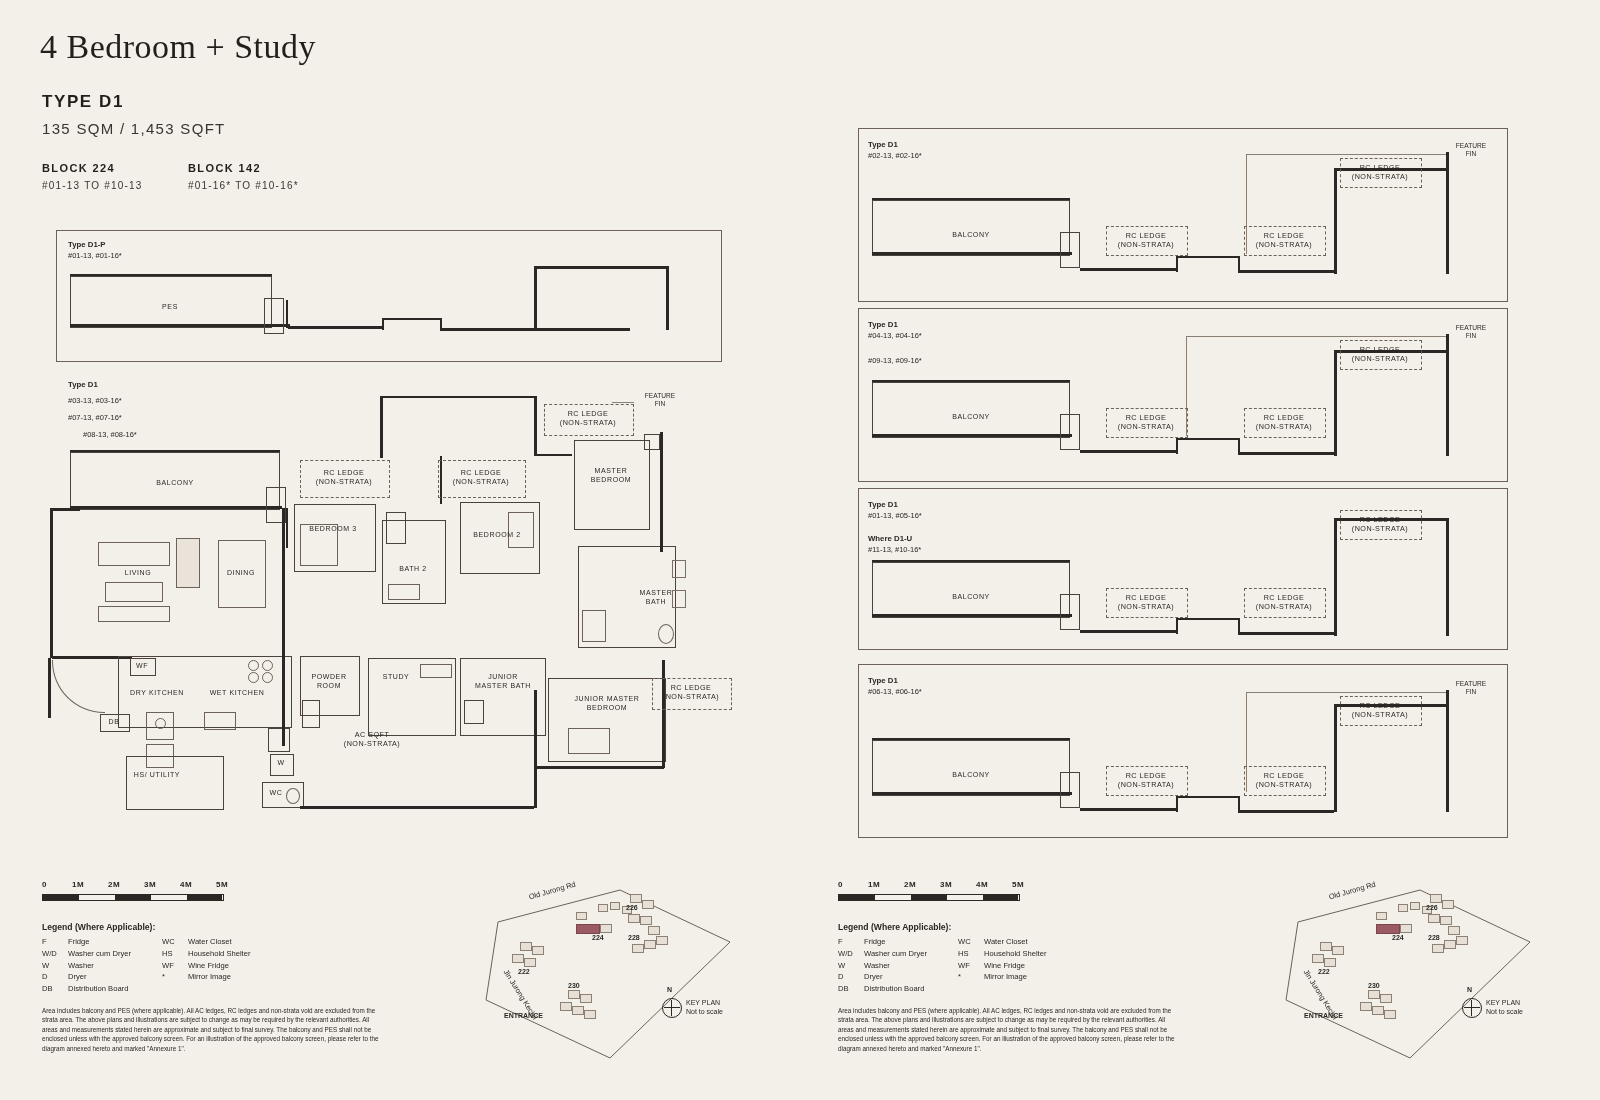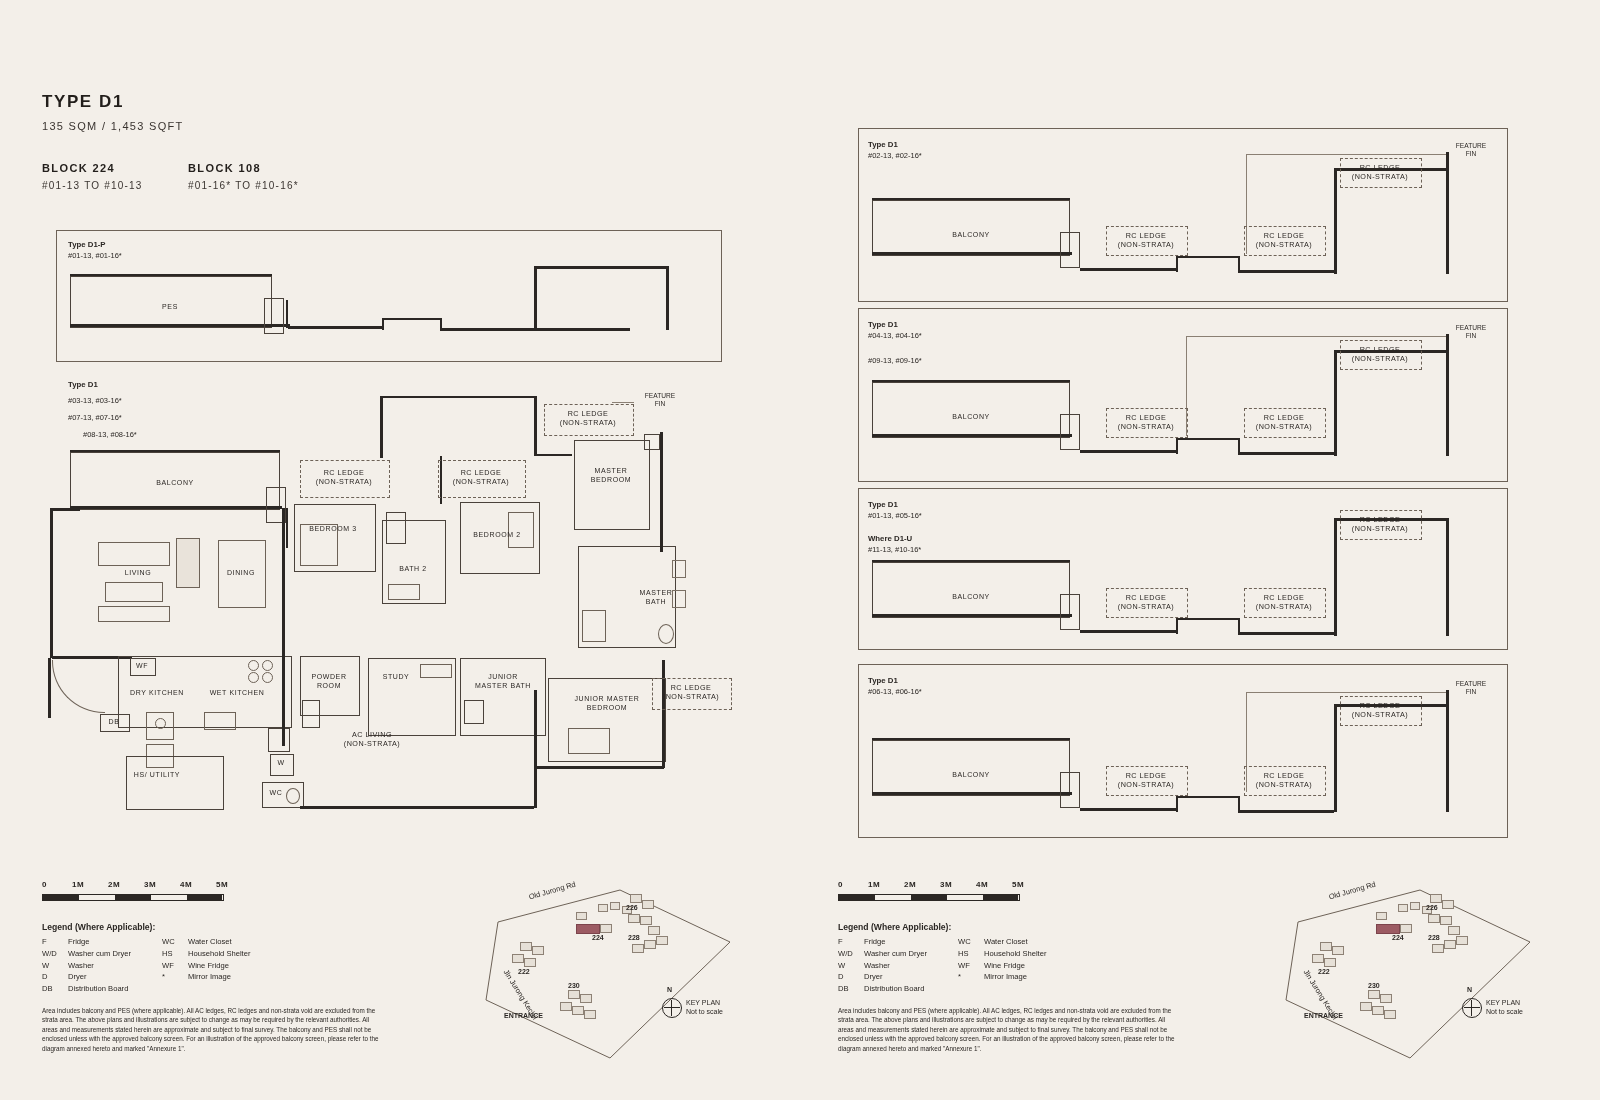--- a/index.html
+++ b/index.html
@@ -18,21 +18,21 @@
     position:absolute;left:40px;top:28px;
     font-family:"Liberation Serif", serif;
     font-size:34px;font-weight:400;letter-spacing:.5px;color:#221e1b;
   }
   .type-name{
     position:absolute;left:42px;top:92px;
     font-size:17px;font-weight:700;letter-spacing:1.6px;color:#221e1b;
   }
   .type-area{
     position:absolute;left:42px;top:120px;
-    font-size:11px;letter-spacing:1.3px;color:#3a3430;
+    font-size:15px;letter-spacing:1.3px;color:#3a3430;
   }
   .block{position:absolute;font-size:11px;font-weight:700;letter-spacing:1.4px;color:#221e1b;}
   .blocksub{position:absolute;font-size:10px;letter-spacing:1.2px;color:#3a3430;}
 
   
   .panel{position:absolute;border:1px solid #6d6257;}
   .dash{position:absolute;border:1px dashed #6d6257;}
   .wall{position:absolute;background:#2b2724;}
   .thin{position:absolute;background:#8a7f73;}
   .lbl{position:absolute;font-size:7.2px;letter-spacing:.5px;color:#2b2724;text-align:center;line-height:1.25;}
@@ -69,26 +69,27 @@
 
   .furn{position:absolute;border:1px solid #6d6257;background:transparent;}
   .furn.fill{background:#e9e3da;}
   .circ{position:absolute;border:1px solid #6d6257;border-radius:50%;}
 </style>
 </head>
 <body>
 
 <div class="page">
 
+  <div class="title">4 Bedroom + Study</div>
   <div class="type-name">TYPE D1</div>
   <div class="type-area">135 SQM / 1,453 SQFT</div>
 
   <div class="block" style="left:42px;top:162px;">BLOCK 224</div>
   <div class="blocksub" style="left:42px;top:180px;">#01-13 TO #10-13</div>
-  <div class="block" style="left:188px;top:162px;">BLOCK 108</div>
+  <div class="block" style="left:188px;top:162px;">BLOCK 142</div>
   <div class="blocksub" style="left:188px;top:180px;">#01-16* TO #10-16*</div>
 
   <div class="panel" style="left:56px;top:230px;width:664px;height:130px;"></div>
   <div class="cap" style="left:68px;top:240px;">
     <b>Type D1-P</b><br>
     <span>#01-13, #01-16*</span>
   </div>
 
   <div class="box" style="left:70px;top:276px;width:200px;height:50px;"></div>
   <div class="wall" style="left:70px;top:274px;width:202px;height:2px;"></div>
@@ -226,21 +227,21 @@
   <div class="lbl" style="left:544px;top:409px;width:88px;">
     <span>RC LEDGE</span><br>
     <span>(NON-STRATA)</span>
   </div>
   <div class="dash" style="left:652px;top:678px;width:78px;height:30px;"></div>
   <div class="lbl" style="left:652px;top:683px;width:78px;">
     <span>RC LEDGE</span><br>
     <span>(NON-STRATA)</span>
   </div>
   <div class="lbl" style="left:320px;top:730px;width:104px;">
-    <span>AC LIVING</span><br>
+    <span>AC SQFT</span><br>
     <span>(NON-STRATA)</span>
   </div>
   <div class="fin" style="left:630px;top:392px;width:60px;">FEATURE<br>FIN</div>
   <div class="thin" style="left:612px;top:402px;width:22px;height:1px;"></div>
 
   <div class="panel" style="left:858px;top:128px;width:648px;height:172px;"></div>
   <div class="cap" style="left:868px;top:140px;">
     <b>Type D1</b><br>
     <span>#02-13, #02-16*</span>
   </div>

